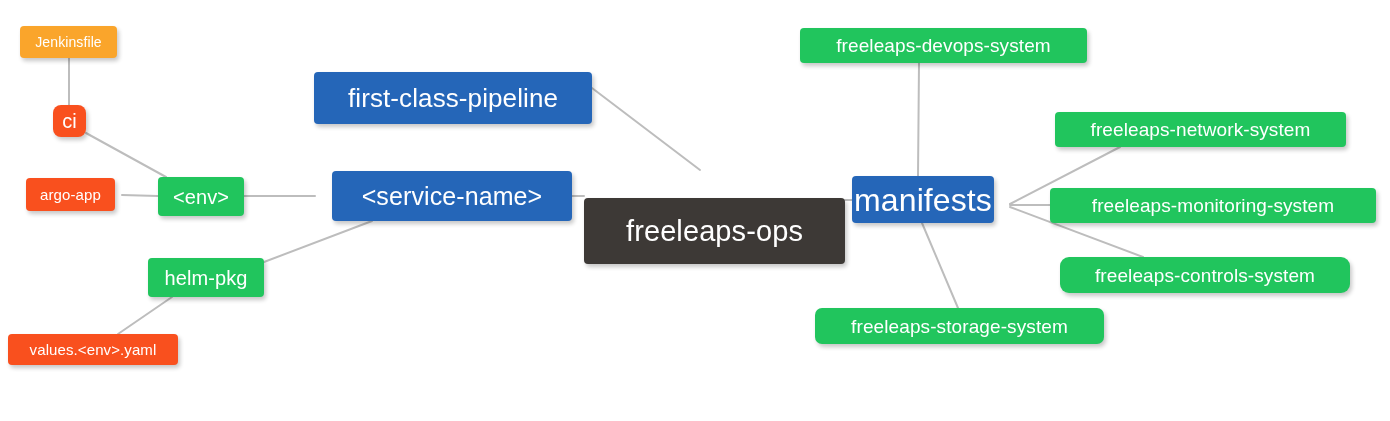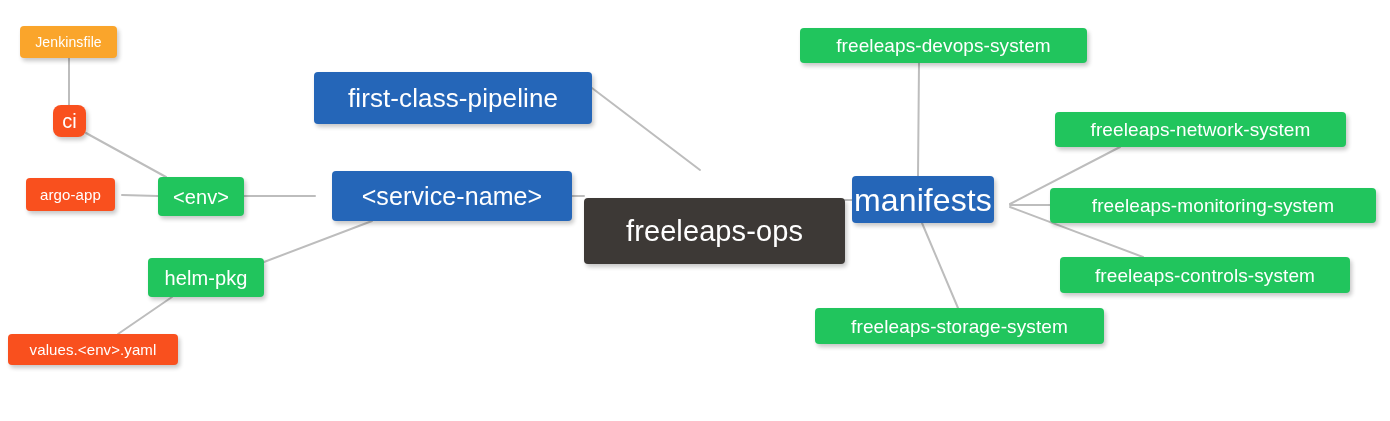--- a/index.html
+++ b/index.html
@@ -73,16 +73,16 @@
       <div class="node n-blue" style="left: 852px; top: 176px; width: 142px; height: 47px; font-size: 32px; padding: 0px 14px;">manifests</div>
       <div class="node n-green" style="left: 158px; top: 177px; width: 86px; height: 39px; font-size: 20px; padding: 0px 10px;">&lt;env&gt;</div>
       <div class="node n-green" style="left: 148px; top: 258px; width: 116px; height: 39px; font-size: 20px; padding: 0px 8px;">helm-pkg</div>
       <div class="node n-orange" style="left: 20px; top: 26px; width: 97px; height: 32px; font-size: 14px; padding: 0px 8px; text-align: right;">Jenkinsfile</div>
       <div class="node n-red" style="left: 53px; top: 105px; width: 33px; height: 32px; font-size: 20px; padding: 0px 8px; border-radius: 8px;">ci</div>
       <div class="node n-red" style="left: 26px; top: 178px; width: 89px; height: 33px; font-size: 15px; padding: 0px 8px;">argo-app</div>
       <div class="node n-red" style="left: 8px; top: 334px; width: 170px; height: 31px; font-size: 15px; padding: 0px 20px;">values.&lt;env&gt;.yaml</div>
       <div class="node n-green" style="left: 800px; top: 28px; width: 287px; height: 35px; font-size: 19px; padding: 0px 10px;">freeleaps-devops-system</div>
       <div class="node n-green" style="left: 1055px; top: 112px; width: 291px; height: 35px; font-size: 19px; padding: 0px 10px;">freeleaps-network-system</div>
       <div class="node n-green" style="left: 1050px; top: 188px; width: 326px; height: 35px; font-size: 19px; padding: 0px 10px;">freeleaps-monitoring-system</div>
-      <div class="node n-green" style="left: 1060px; top: 257px; width: 290px; height: 36px; font-size: 19px; padding: 0px 10px;">freeleaps-controls-system</div>
-      <div class="node n-green" style="left: 815px; top: 308px; width: 289px; height: 36px; font-size: 19px; padding: 0px 10px;">freeleaps-storage-system</div>
+      <div class="node n-green" style="left: 1060px; top: 257px; width: 290px; height: 36px; font-size: 19px; padding: 0px 10px; border-radius: 9px;">freeleaps-controls-system</div>
+      <div class="node n-green" style="left: 815px; top: 308px; width: 289px; height: 36px; font-size: 19px; padding: 0px 10px; border-radius: 7px;">freeleaps-storage-system</div>
     </div>
 </div>
 
 </body></html>

